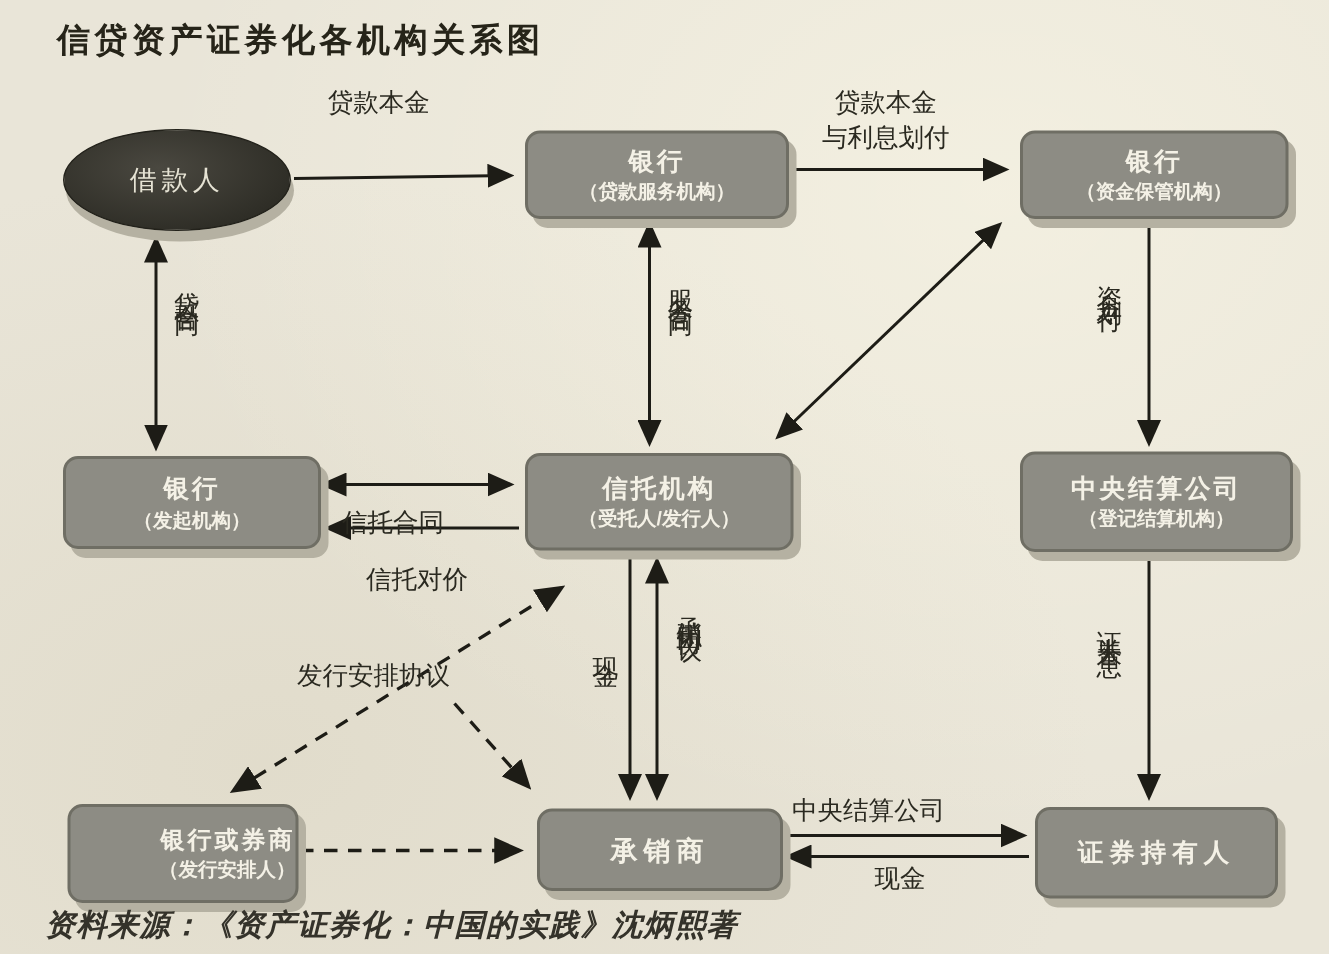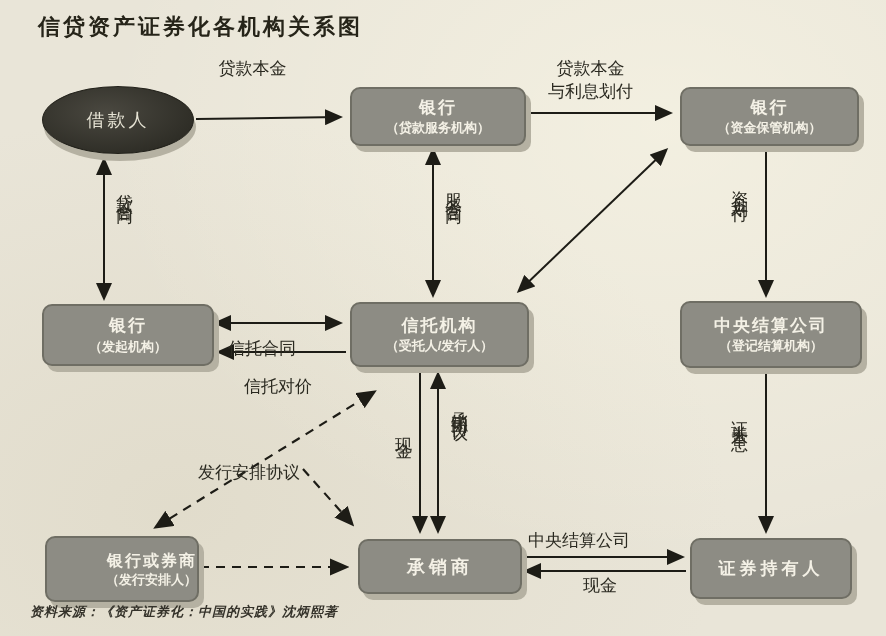--- a/index.html
+++ b/index.html
@@ -36,21 +36,21 @@
     color:#e6e3d4;font-weight:normal;font-size:18px;letter-spacing:3px;
   }
   .elabel{position:absolute;font-weight:normal;color:#2a2920;font-size:17px;line-height:1.35;}
   .center{text-align:center;}
   .vlabel{
     writing-mode:vertical-rl;text-orientation:upright;letter-spacing:5px;
     white-space:nowrap;
   }
   .source{
     position:absolute;left:30px;top:603px;font-family:"Liberation Serif","DejaVu Serif",serif;
-    font-style:italic;font-size:13px;font-weight:bold;color:#34322a;letter-spacing:1px;
+    font-style:italic;font-size:20px;font-weight:bold;color:#34322a;letter-spacing:1px;
   }
 </style>
 </head>
 <body>
 
 <div id="canvas">
 
   <svg id="arrow-layer" width="886" height="636" viewBox="0 0 886 636">
     <defs>
       <marker id="ah" markerWidth="9" markerHeight="8" refX="7.5" refY="4" orient="auto-start-reverse">
@@ -138,21 +138,21 @@
   <div class="elabel vlabel" style="left:727px;top:177px;">资金划付</div>
 
   <div class="elabel center" style="left:218px;top:296px;width:88px;margin-top:42px;">信托合同</div>
 
   <div class="elabel center" style="left:234px;top:356px;width:88px;margin-top:20px;">信托对价</div>
 
   <div class="elabel vlabel" style="left:391px;top:424px;">现金</div>
 
   <div class="elabel vlabel" style="left:447px;top:398px;letter-spacing:3px;">承销团协议</div>
 
-  <div class="elabel" style="left:198px;top:440px;width:140px;margin-top:22px;">发行安排协议</div>
+  <div class="elabel" style="left:198px;top:440px;width:140px;">发行安排协议</div>
 
   <div class="elabel vlabel" style="left:727px;top:407px;">证券本息</div>
 
   <div class="elabel" style="left:528px;top:530px;width:132px;">中央结算公司</div>
 
   <div class="elabel center" style="left:568px;top:575px;width:64px;">现金</div>
 
   <div class="source">资料来源：《资产证券化：中国的实践》沈炳熙著</div>
 
 </div>

